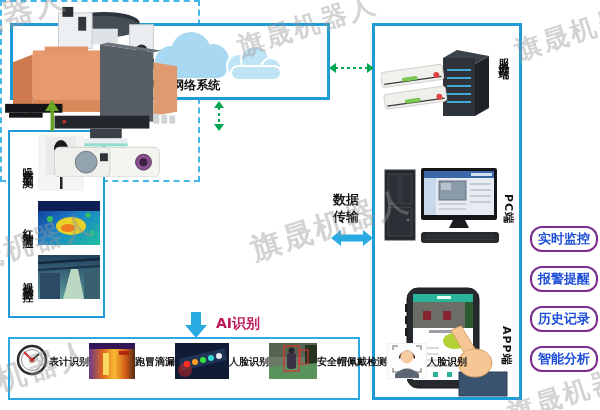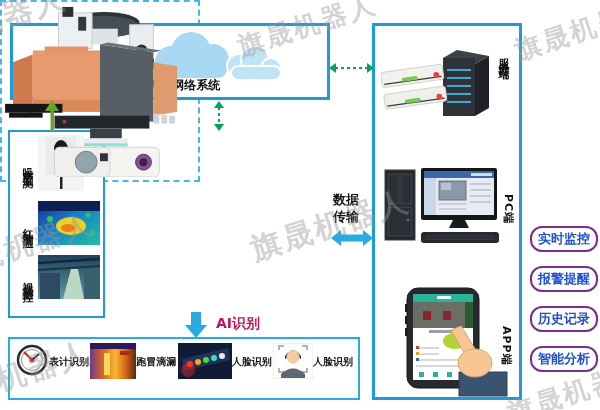--- a/index.html
+++ b/index.html
@@ -343,20 +343,35 @@
             <circle cx="20" cy="19" r="3" fill="#ffa020"></circle>
             <circle cx="28" cy="17" r="3" fill="#38e040"></circle>
             <circle cx="36" cy="15" r="3" fill="#38d8d8"></circle>
             <circle cx="44" cy="13" r="3" fill="#e8ecf0"></circle>
           </svg>
         </span>
         <span class="ai-cap">人脸识别</span>
       </div>
       <div class="ai-item">
         <span class="icon-holder">
+          <svg width="48" height="36" viewBox="0 0 48 36">
+            <rect width="48" height="36" fill="#6a7a66"></rect>
+            <rect width="48" height="14" fill="#55644f"></rect>
+            <rect x="36" y="2" width="12" height="30" fill="#27331f"></rect>
+            <polygon points="0,24 48,20 48,36 0,36" fill="#59925c"></polygon>
+            <circle cx="22.5" cy="7.5" r="3" fill="#2a2330"></circle>
+            <rect x="18" y="10" width="9" height="16" rx="3" fill="#3c3246"></rect>
+            <rect x="15" y="3" width="15" height="25" fill="none" stroke="#e03030" stroke-width="1.2"></rect>
+            <rect x="31" y="7" width="8" height="14" fill="none" stroke="#e03030" stroke-width="1"></rect>
+          </svg>
+        </span>
+        <span class="ai-cap">安全帽佩戴检测</span>
+      </div>
+      <div class="ai-item">
+        <span class="icon-holder">
           <svg width="40" height="36" viewBox="0 0 40 36">
             <rect width="40" height="36" fill="#fdfdfd" stroke="#e5e5e5"></rect>
             <g stroke="#9a9a9a" stroke-width="1.5" fill="none">
               <path d="M6,7 V3 H11"></path>
                 <path d="M29,3 H34 V7"></path>
               <path d="M6,25 V29 H11"></path>
                 <path d="M29,29 H34 V25"></path>
             </g>
             <path d="M12,13 Q20,2 28,13 L28,16 Q20,9 12,16 Z" fill="#4a3226"></path>
             <circle cx="20" cy="14" r="6.5" fill="#f6cba2"></circle>

